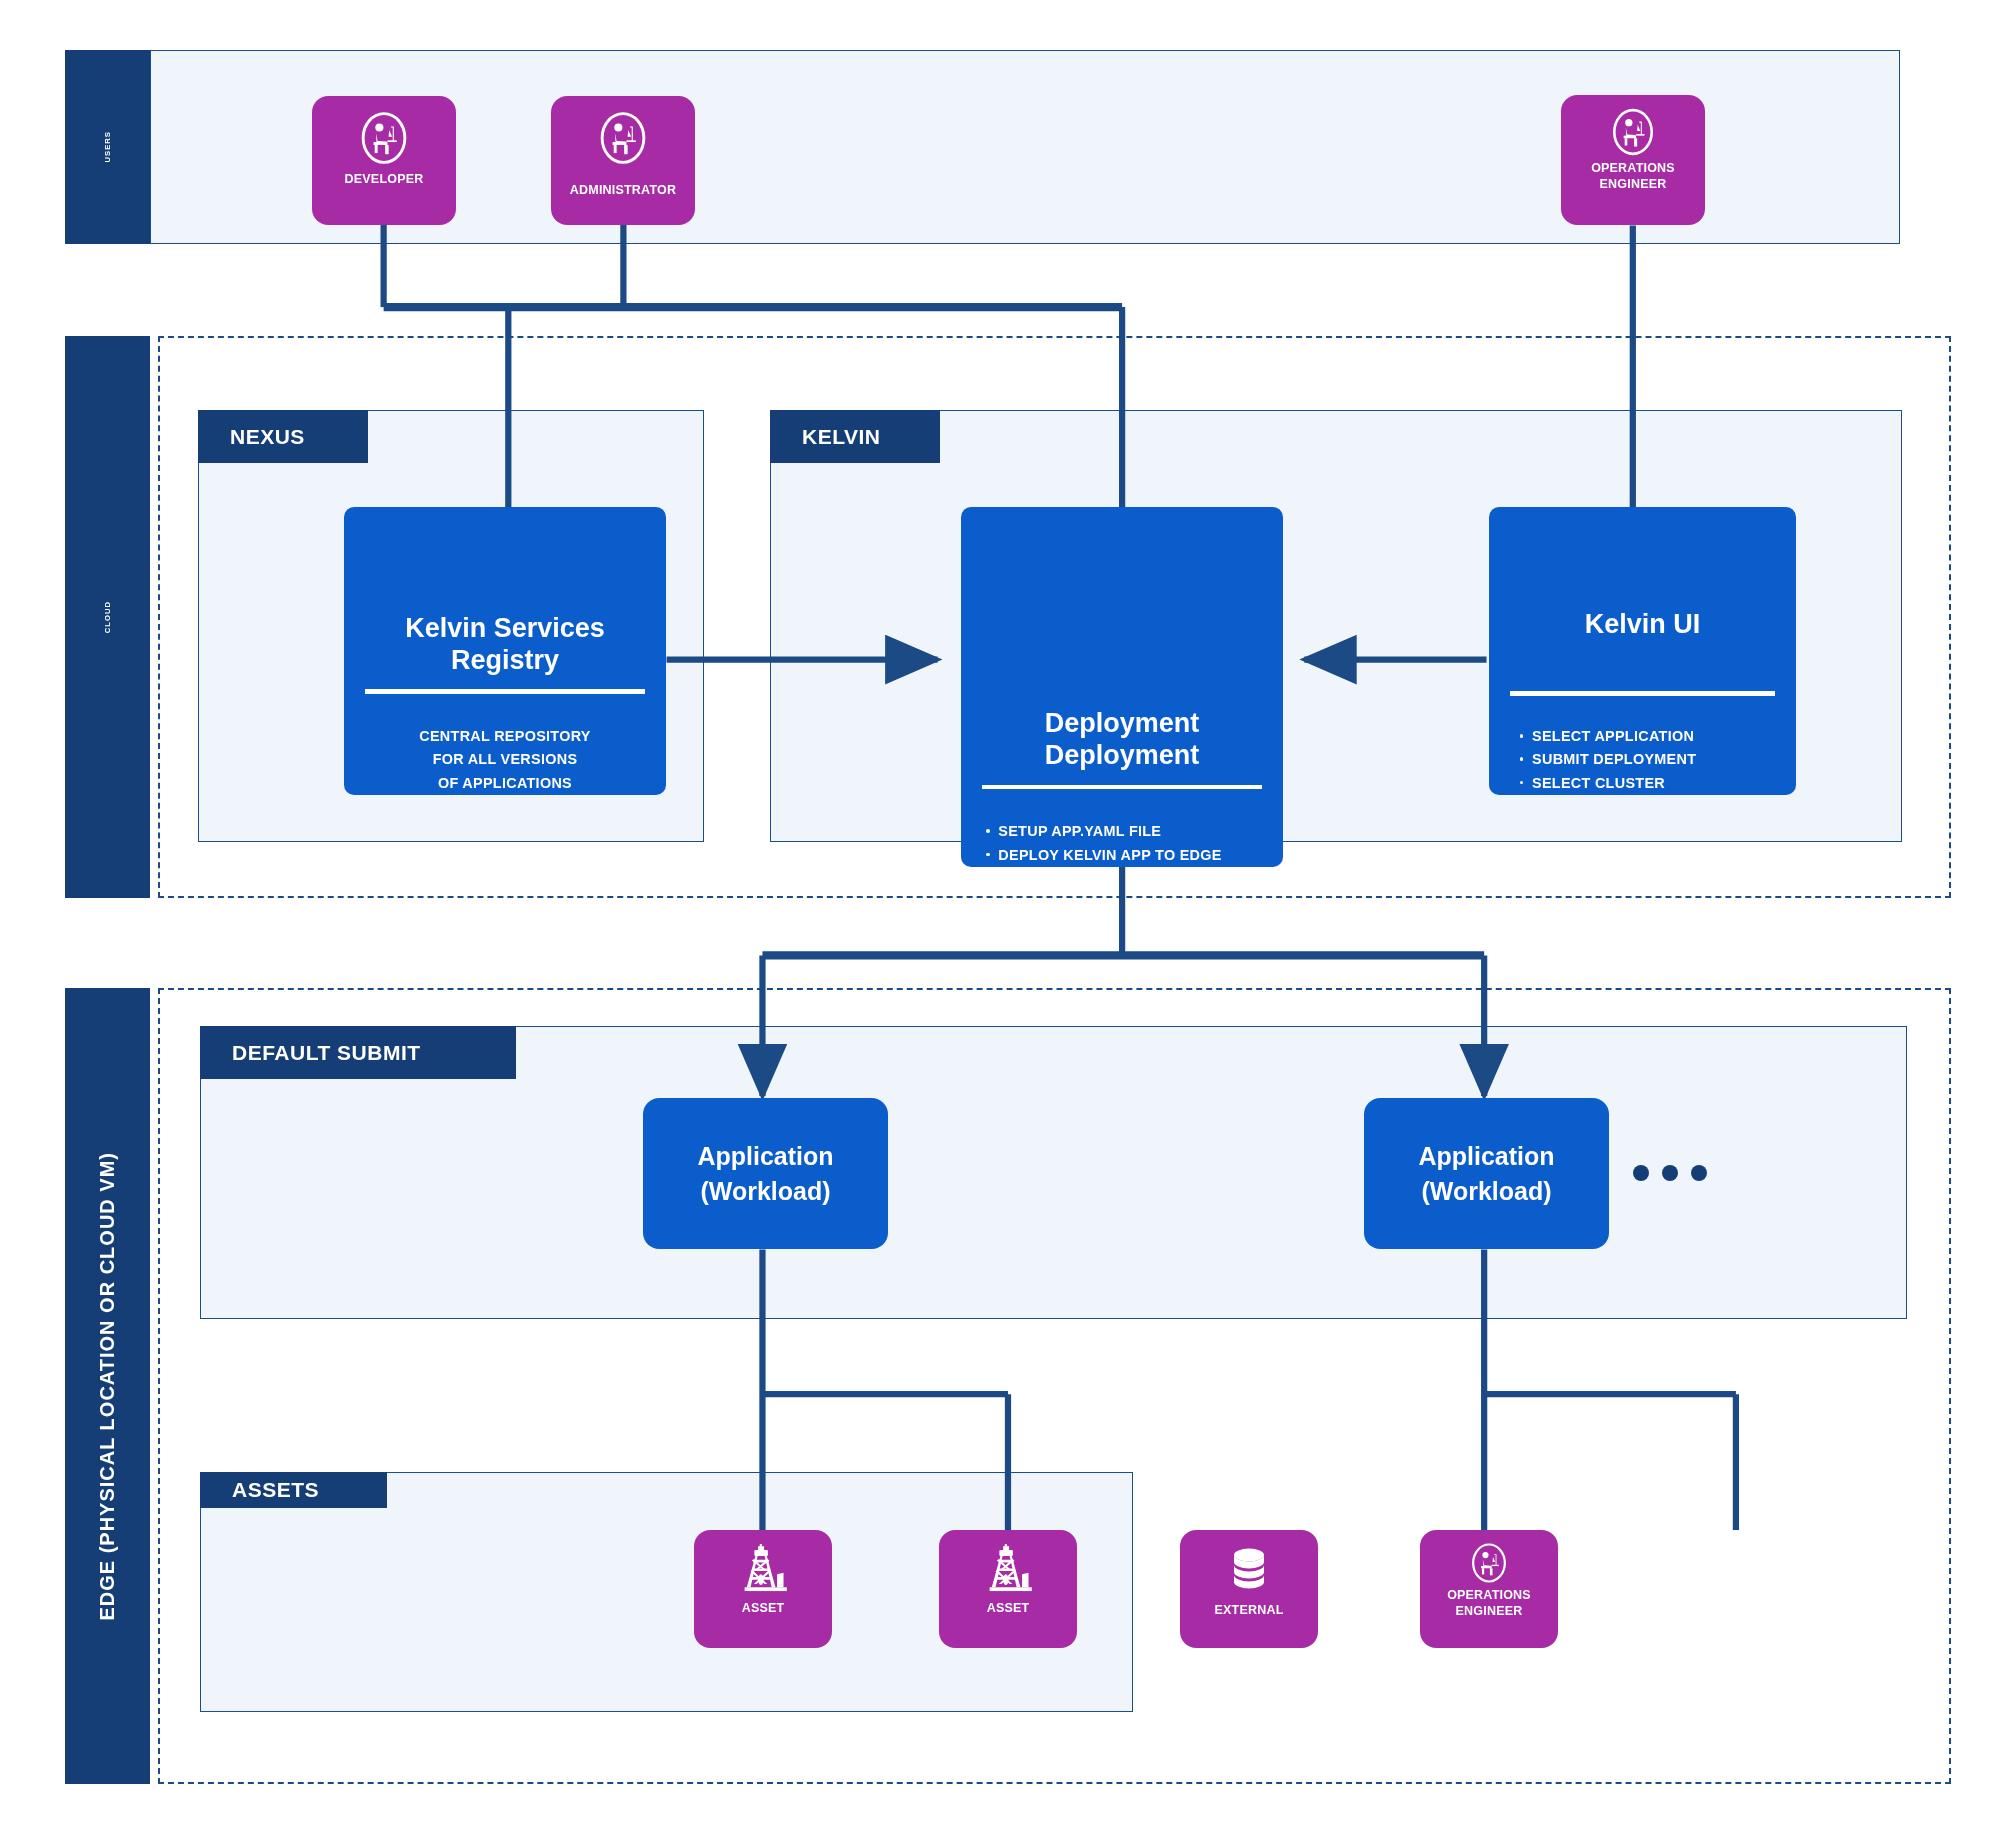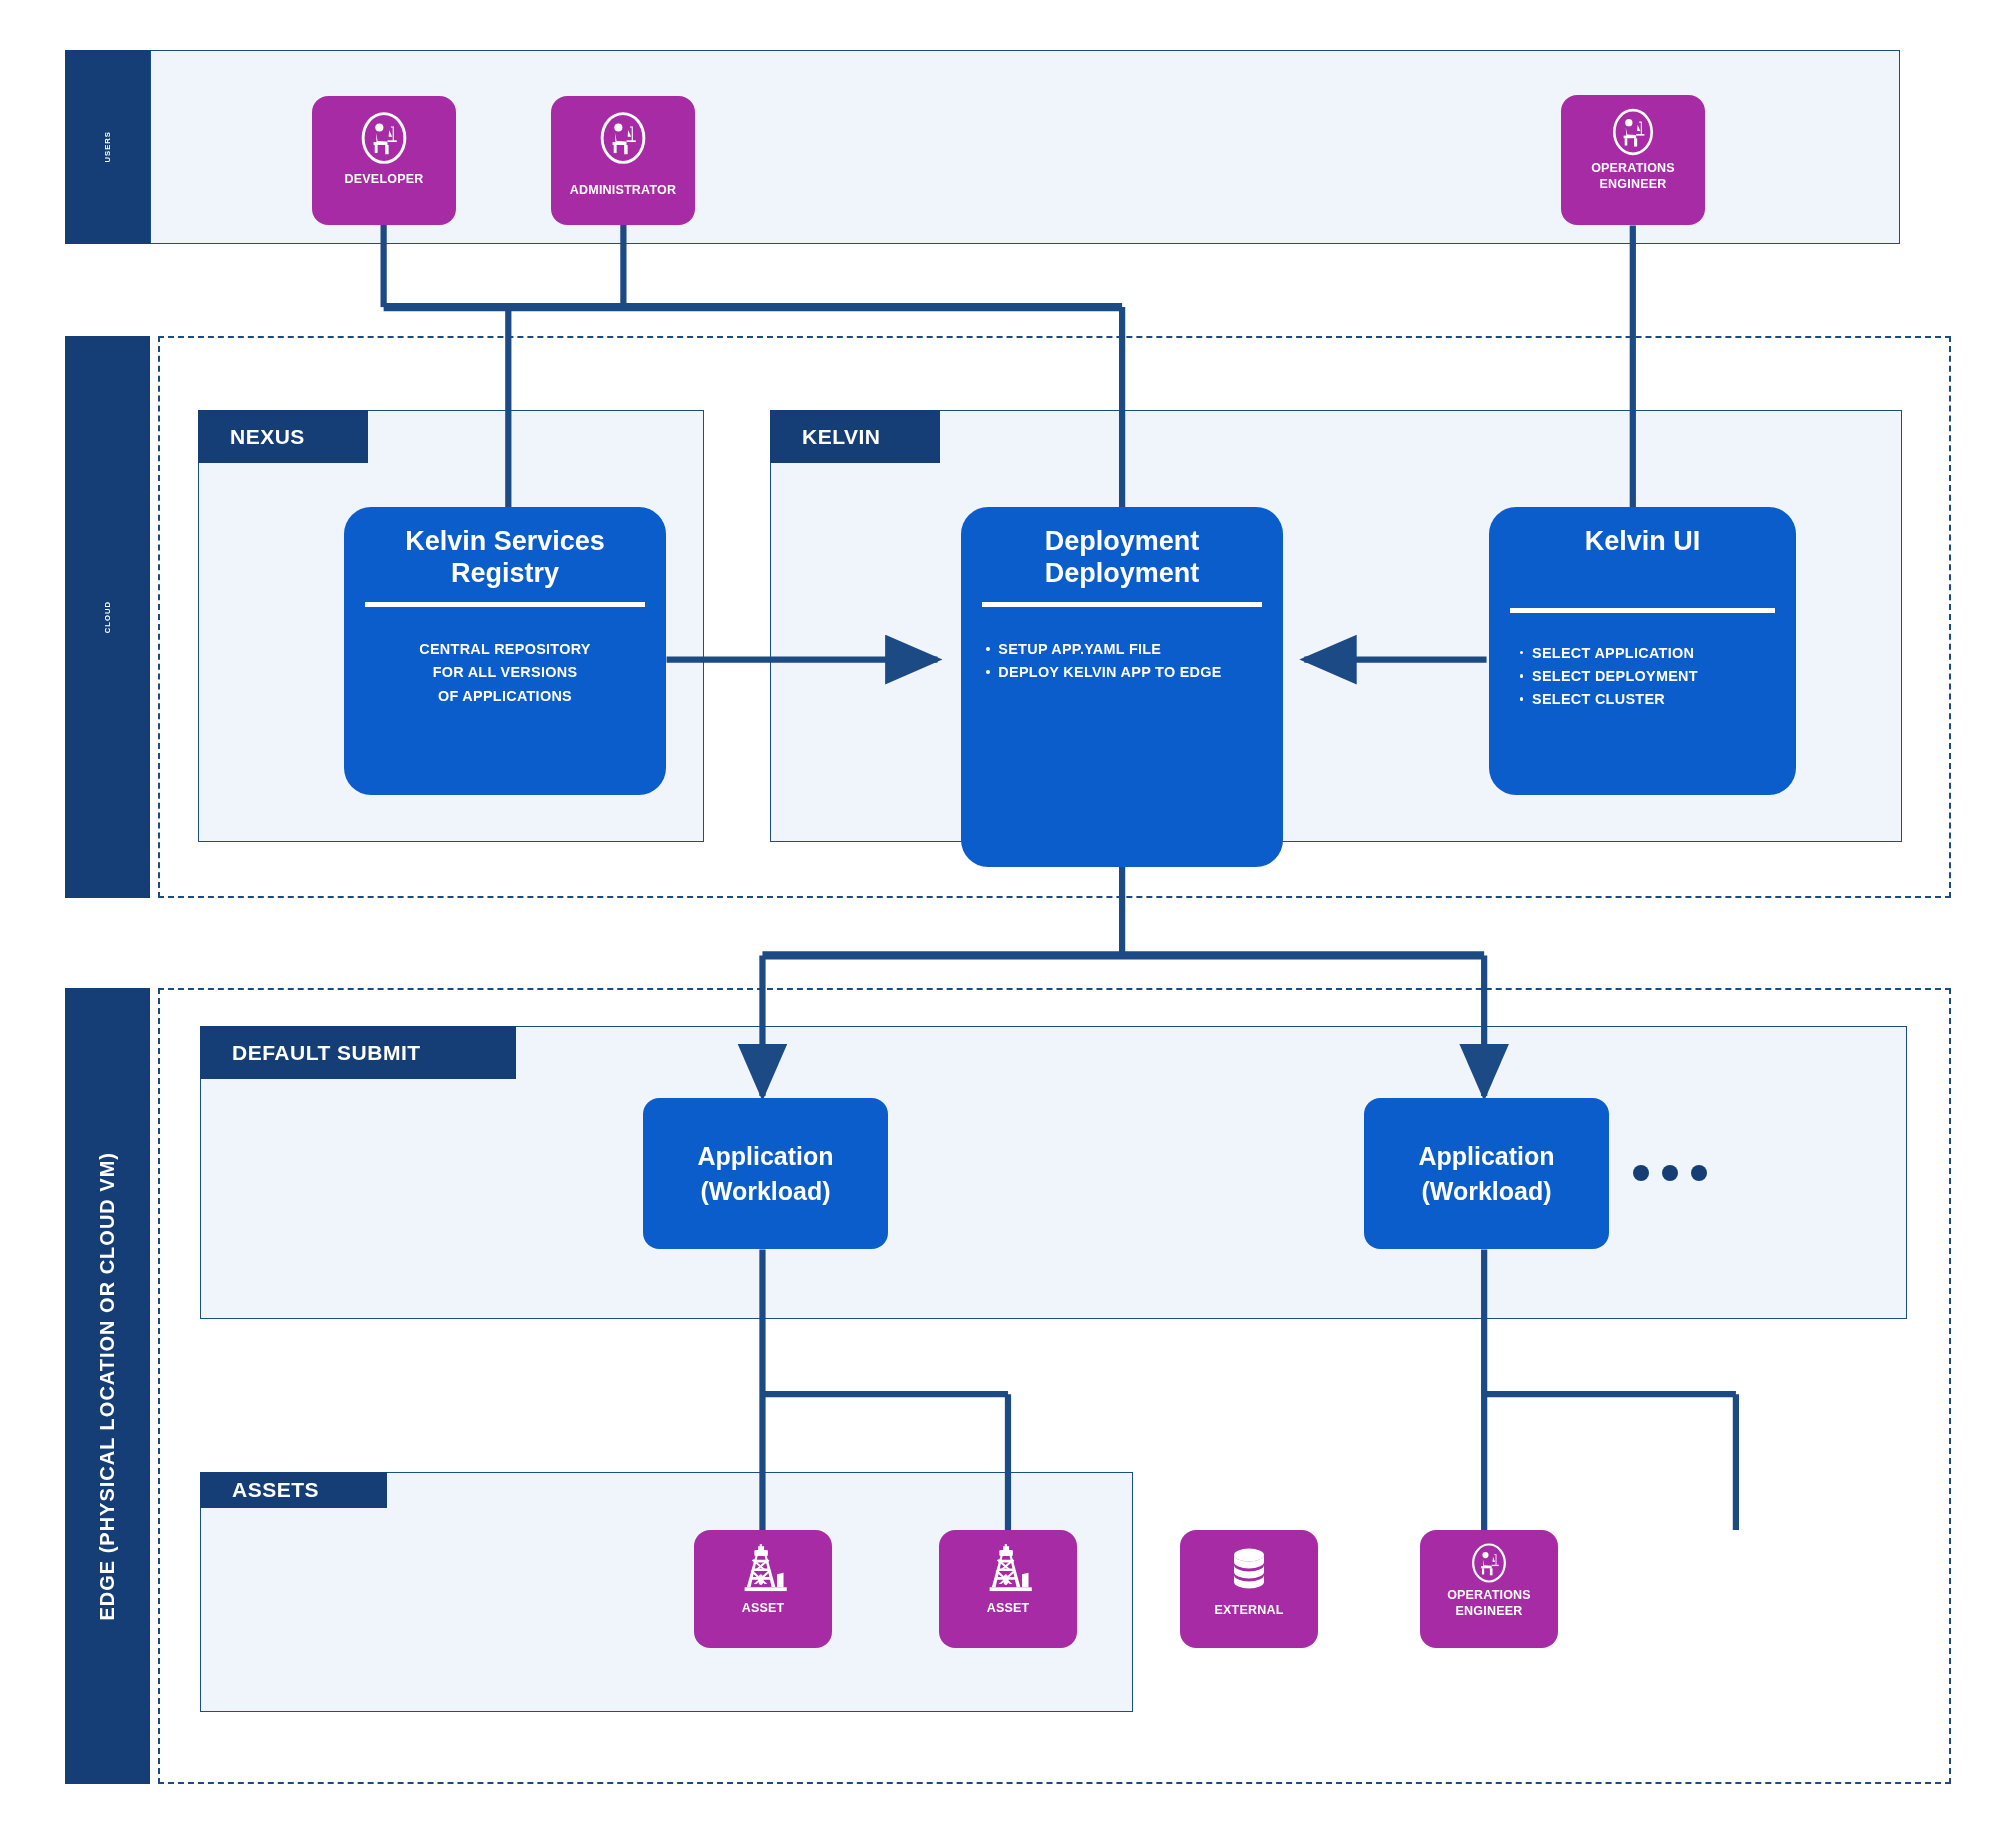--- a/index.html
+++ b/index.html
@@ -55,27 +55,28 @@
     align-items:center;
     padding-left:32px;
     box-sizing:border-box;
     letter-spacing:0.5px;
     z-index:6;
   }
   
   .card{
     position:absolute;
     background:#0B5DCB;
-    border-radius:27px;
+    border-radius:10px;
     box-sizing:border-box;
     color:#fff;
     display:flex;
     flex-direction:column;
     align-items:center;
     z-index:5;
+    justify-content:flex-end;
   }
   .card .ttl{
     font-size:27px;
     font-weight:bold;
     text-align:center;
     line-height:1.18;
     width:100%;
   }
   .card .rule{
     height:4.8px;
@@ -304,21 +305,21 @@
       <li>SETUP APP.YAML FILE</li>
       <li>DEPLOY KELVIN APP TO EDGE</li>
     </ul>
   </div>
 
   <div class="card" style="left:1489px;top:507px;width:307px;height:288px;padding:19px 21px 0 21px;">
     <span class="ttl">Kelvin UI</span>
     <div class="rule" style="width:100%;margin-top:50px;"></div>
     <ul style="margin-top:29px;width:100%;padding-left:11.5px;">
       <li>SELECT APPLICATION</li>
-      <li>SELECT DEPLOYMENT</li>
+      <li>SUBMIT DEPLOYMENT</li>
       <li>SELECT CLUSTER</li>
     </ul>
   </div>
 
   <div class="card app" style="left:643px;top:1098px;width:245px;height:151px;justify-content:center;border-radius:16.3px;">
     <span class="ttl">Application</span>
     <span class="ttl">(Workload)</span>
   </div>
 
   <div class="card app" style="left:1364px;top:1098px;width:245px;height:151px;justify-content:center;border-radius:16.3px;">

